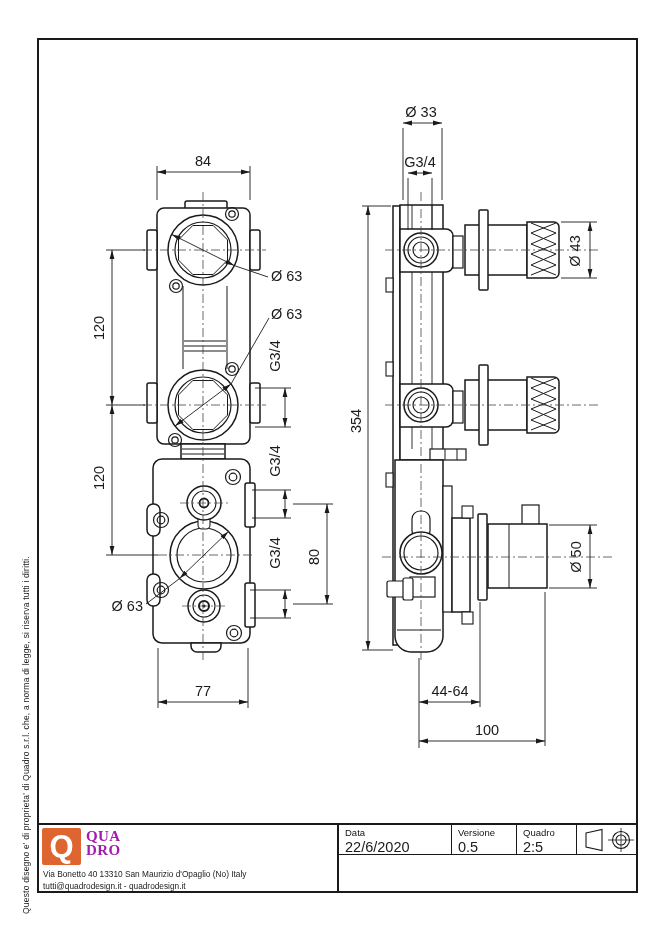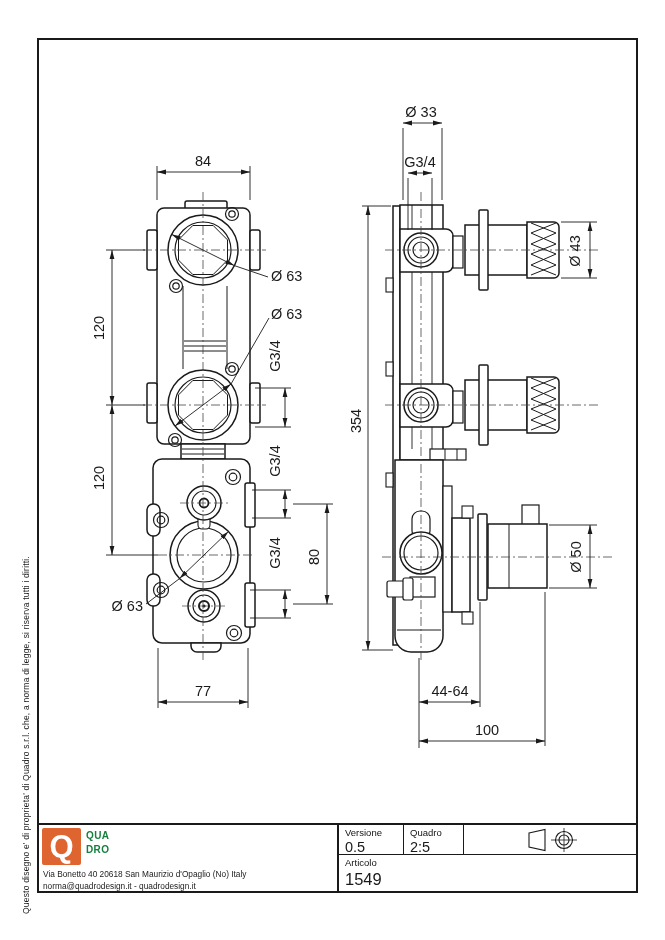--- a/index.html
+++ b/index.html
@@ -9,22 +9,22 @@
          border:2px solid #1a1a1a;box-sizing:border-box;}
   .vnote{position:absolute;left:21px;top:914px;transform:rotate(-90deg);
          transform-origin:0 0;white-space:nowrap;font-size:8.5px;color:#1a1a1a;letter-spacing:.2px;}
   svg.drawing{position:absolute;left:0;top:0;}
   
   .band{position:absolute;left:37px;top:823px;width:601px;height:70px;box-sizing:border-box;
         border-top:2px solid #1a1a1a;display:flex;}
   .logo-area{position:relative;width:300px;height:100%;}
   .logo-square{position:absolute;left:5px;top:3px;width:39px;height:37px;background:#DE6430;
                border-radius:2px;color:#fff;font-weight:bold;font-size:31px;line-height:37px;text-align:center;}
-  .logo-word{position:absolute;left:49px;top:4px;color:#15803d;font-size:10px;font-weight:bold;
-             line-height:14px;letter-spacing:.4px;}
+  .logo-word{position:absolute;left:49px;top:4px;color:#a21caf;font-size:15px;font-weight:bold;
+             line-height:14px;letter-spacing:.4px;font-family:Liberation Serif, serif;}
   .addr{position:absolute;left:6px;top:44px;font-size:8.3px;line-height:11.5px;color:#222;}
   .tb{width:301px;height:100%;border-left:2px solid #1a1a1a;box-sizing:border-box;
       display:flex;flex-direction:column;}
   .tb-row1{display:flex;height:30px;border-bottom:1.5px solid #1a1a1a;box-sizing:border-box;}
   .tb-cell{box-sizing:border-box;border-right:1.5px solid #1a1a1a;padding:2px 0 0 6px;}
   .tb-cell:last-child{border-right:none;}
   .tb-label{font-size:9.5px;color:#111;}
   .tb-value{font-size:14.5px;margin-top:1px;}
   .tb-row2{flex:1;padding:2px 0 0 6px;box-sizing:border-box;}
   .tb-art{font-size:16.5px;margin-top:2px;}
@@ -300,46 +300,46 @@
   </svg>
 
   <div class="band">
     <div class="logo-area">
       <div class="logo-square">Q</div>
       <div class="logo-word">
         <div>QUA</div>
         <div>DRO</div>
       </div>
       <div class="addr">
-        <div>Via Bonetto 40  20618 San Maurizio d'Opaglio (No) Italy</div>
-        <div>norma@quadrodesign.it  -  quadrodesign.it</div>
+        <div>Via Bonetto 40  13310 San Maurizio d'Opaglio (No) Italy</div>
+        <div>tutti@quadrodesign.it  -  quadrodesign.it</div>
       </div>
     </div>
     <div class="tb">
       <div class="tb-row1">
+        <div class="tb-cell" style="width:113px;">
+          <div class="tb-label">Data</div>
+          <div class="tb-value">22/6/2020</div>
+        </div>
         <div class="tb-cell" style="width:65px;">
           <div class="tb-label">Versione</div>
           <div class="tb-value">0.5</div>
         </div>
         <div class="tb-cell" style="width:60px;">
           <div class="tb-label">Quadro</div>
           <div class="tb-value">2:5</div>
         </div>
         <div class="tb-cell sym-cell">
           <svg width="60" height="28" viewBox="0 0 60 28">
             <g stroke="#1a1a1a" fill="none" stroke-width="1.1">
               <polygon points="8,7 24,3.5 24,24.5 8,21"></polygon>
               <circle cx="43" cy="14" r="8.5"></circle>
               <circle cx="43" cy="14" r="5"></circle>
               <line x1="30" y1="14" x2="56" y2="14" stroke-width="0.8"></line>
               <line x1="43" y1="2" x2="43" y2="26" stroke-width="0.8"></line>
             </g>
           </svg>
         </div>
       </div>
-      <div class="tb-row2">
-        <div class="tb-label">Articolo</div>
-        <div class="tb-value tb-art">1549</div>
-      </div>
     </div>
   </div>
 
 </div>
 
 </body></html>

